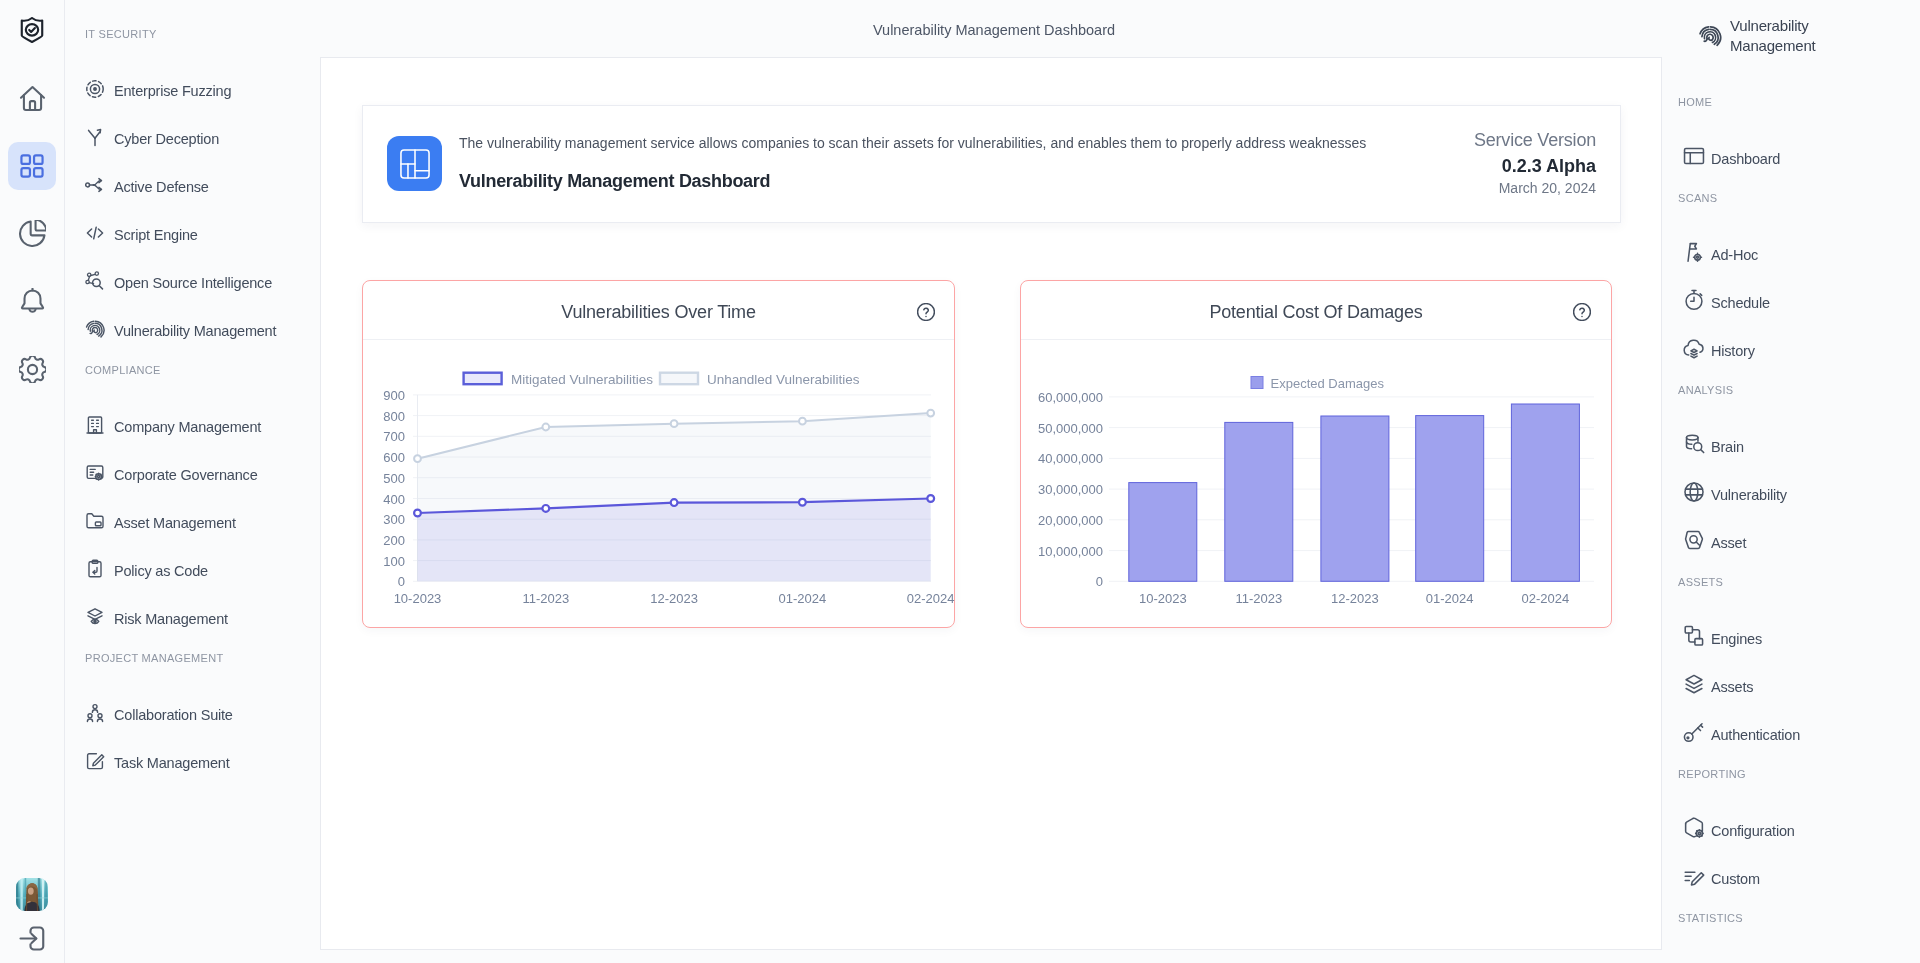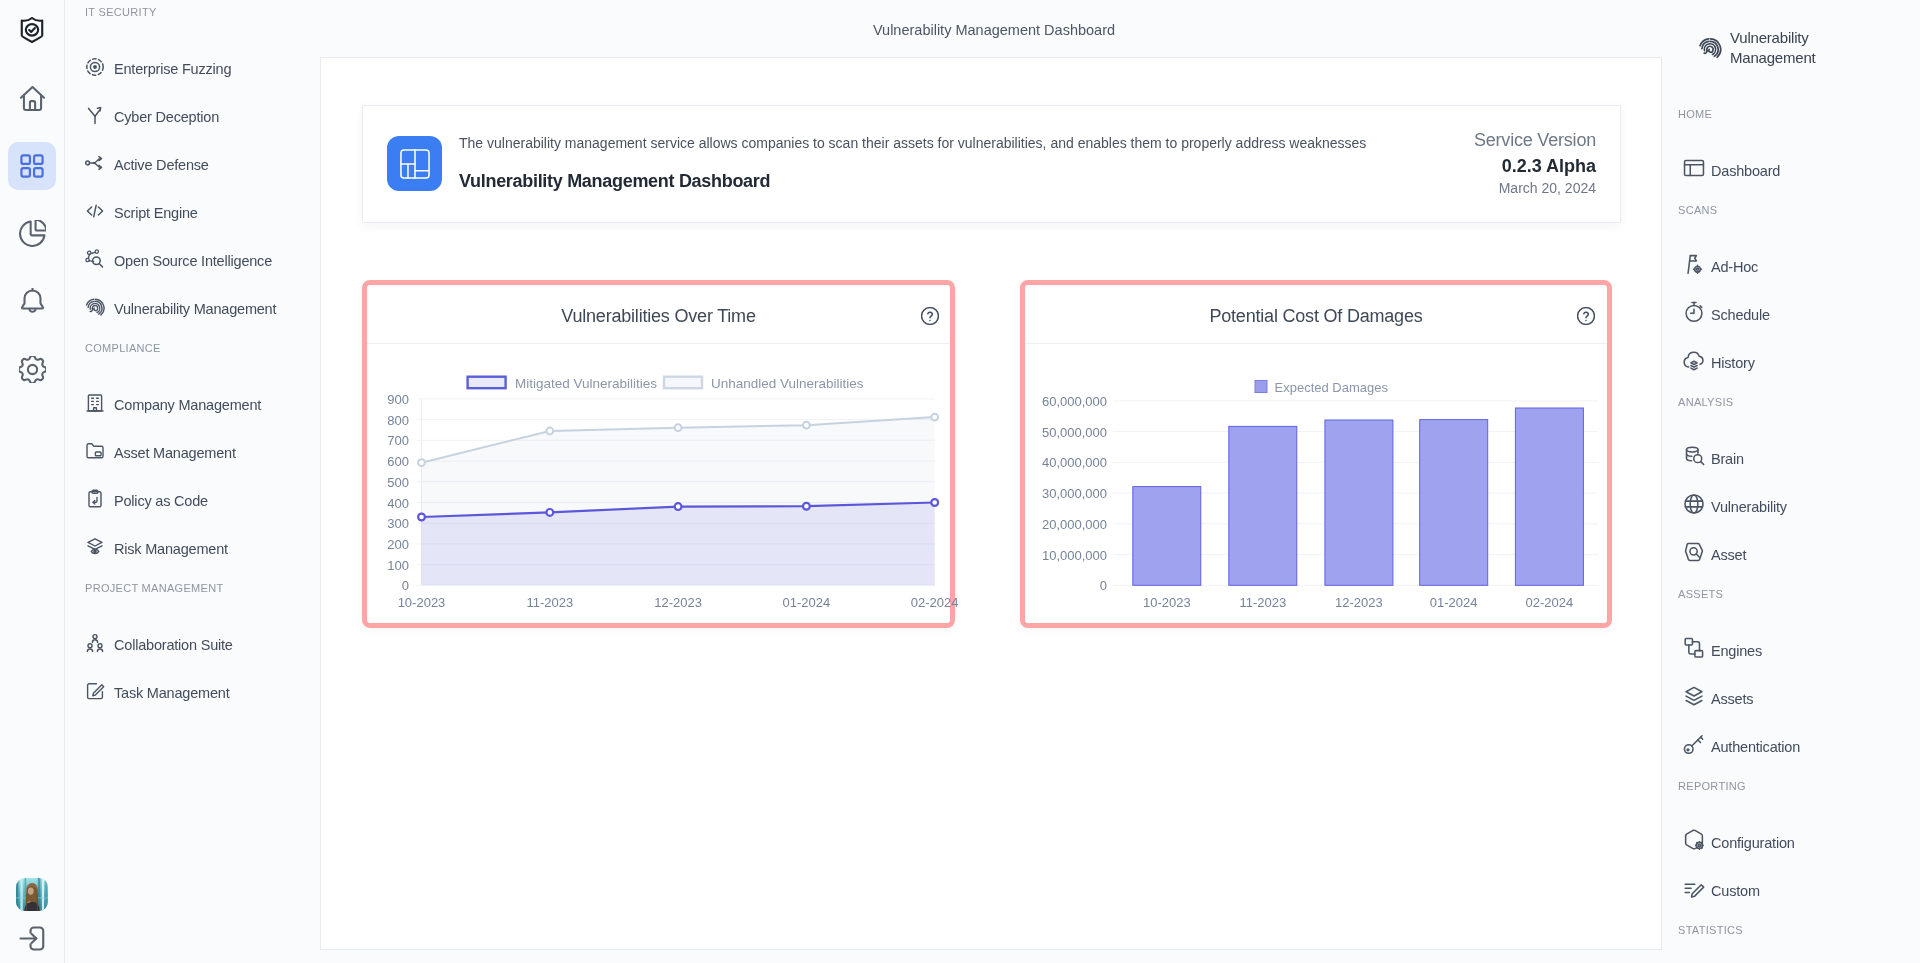--- a/index.html
+++ b/index.html
@@ -1,42 +1,42 @@
 <!DOCTYPE html>
 <html><head><meta charset="utf-8"><title>Vulnerability Management Dashboard</title><style>
 *{margin:0;padding:0;box-sizing:border-box}
 html,body{width:1920px;height:963px;overflow:hidden}
 body{position:relative;background:#fafbfc;font-family:"Liberation Sans",sans-serif;-webkit-font-smoothing:antialiased}
 .rail{position:absolute;left:0;top:0;width:65px;height:963px;border-right:1px solid #e9ebf0;background:#fafbfc}
 .rit{position:absolute;left:18.5px}
 .actbg{position:absolute;left:8px;top:142px;width:48px;height:48px;border-radius:10px;background:#d7e3fb}
 .snav{position:absolute;left:65px;top:0;width:255px;height:963px;background:#fafbfc}
 .sh{margin:21px 0 7px 20px;height:20px;line-height:20px;font-size:11px;color:#8e95a2;letter-spacing:.3px}
-.sh.f{margin-top:2px}
+.sh.f{margin-top:24px}
 .it{height:48px;display:flex;align-items:flex-end;padding-left:20px;color:#424c5c;font-size:14.5px;letter-spacing:-.2px}
 .it .ib{width:20px;height:20px;margin-right:9px;flex:none}
-.rnav{position:absolute;left:1663px;top:12px;width:257px;height:905px;background:#fafbfc}
+.rnav{position:absolute;left:1663px;top:0;width:257px;height:905px;background:#fafbfc}
 .rnav .sh{margin-left:15px}
 .rnav .sh.f{margin-top:21px}
 .rnav .it{}
 .rnav .it .ib{width:22px;height:22px;margin-right:6px}
 .brand{position:relative;height:70px}
 .brand .bi{position:absolute;left:35px;top:24px}
 .brand .bt{position:absolute;left:67px;top:16px;font-size:15px;letter-spacing:-.2px;line-height:20px;color:#3a4352}
 .ptitle{position:absolute;left:323px;top:22px;width:1342px;text-align:center;font-size:14.5px;color:#4d5666}
 .panel{position:absolute;left:320px;top:57px;width:1342px;height:893px;background:#fff;border:1px solid #e8eaef}
 .hero{position:absolute;left:41px;top:47px;width:1259px;height:118px;background:#fff;border:1px solid #eaecf2;border-radius:0;box-shadow:0 3px 10px rgba(30,40,70,.05)}
 .hicon{position:absolute;left:24px;top:30px;width:55px;height:55px;border-radius:12px;background:#3b7df2;display:flex;align-items:center;justify-content:center}
 .hdesc{position:absolute;left:96px;top:28px;font-size:14px;line-height:18px;color:#4a5260}
 .htitle{position:absolute;left:96px;top:64px;font-size:18px;line-height:22px;font-weight:bold;color:#222a35;letter-spacing:-.3px}
 .hver{position:absolute;right:24px;top:26px;text-align:right}
 .hver .l1{font-size:18px;line-height:17px;letter-spacing:-.2px;color:#6e7787}
 .hver .l2{font-size:18px;line-height:24px;font-weight:bold;color:#222a35;margin-top:5px}
 .hver .l3{font-size:14px;line-height:17px;color:#6e7787;margin-top:2px}
-.card{position:absolute;top:222px;background:#fff;border:5px solid #fca5a5;border-radius:8px;box-shadow:0 3px 10px rgba(30,40,70,.04)}
+.card{position:absolute;top:222px;background:#fff;border:1px solid #fca5a5;border-radius:8px;box-shadow:0 3px 10px rgba(30,40,70,.04)}
 .c1{left:41px;width:593px;height:348px}
 .c2{left:699px;width:592px;height:348px}
 .chead{position:absolute;left:0;top:0;right:0;height:59px;border-bottom:1px solid #eef0f4;text-align:center}
 .chead .t{display:inline-block;margin-top:19px;font-size:18px;line-height:24px;color:#3f4856;letter-spacing:-.2px}
 .chelp{position:absolute;top:22px;width:18px;height:18px}
 .c1 .chelp{left:554px}
 .c2 .chelp{left:552px}
 .csvg{position:absolute;left:0;top:59px}
 </style></head><body>
 <div class="rail">
@@ -206,20 +206,31 @@
     <div class="it"><span class="ib">
         <svg width="20" height="20" viewBox="2 2 20 20" style="display:block;">
           <g fill="none" stroke-linecap="round" stroke-linejoin="round" stroke="#4b5565" stroke-width="1.4">
             <rect x="5.4" y="4" width="13.2" height="16" rx="1"></rect>
             <path d="M4 20h16"></path>
             <path d="M8.6 7.2h1.8M13.6 7.2h1.8M8.6 10.4h1.8M13.6 10.4h1.8M8.6 13.6h1.8M13.6 13.6h1.8"></path>
             <path d="M10.6 20v-3.2h2.8V20"></path>
           </g>
         </svg>
       </span>Company Management</div>
+    <div class="it"><span class="ib">
+        <svg width="20" height="20" viewBox="2 2 20 20" style="display:block;">
+          <g fill="none" stroke-linecap="round" stroke-linejoin="round" stroke="#4b5565" stroke-width="1.4">
+            <rect x="4.2" y="5" width="15.6" height="12.4" rx="1.4"></rect>
+            <path d="M7.2 8.4h5M7.2 11.2h3.4M7.2 14h2.6"></path>
+            <circle cx="15.6" cy="15.6" r="2.9" fill="#fff"></circle>
+            <circle cx="15.6" cy="15.6" r="1.1"></circle>
+            <path d="M15.6 12.2v1M15.6 18v1M19 15.6h-1M13.2 15.6h-1M18 13.2l-.7.7M13.9 17.3l-.7.7M18 18l-.7-.7M13.9 13.9l-.7-.7"></path>
+          </g>
+        </svg>
+      </span>Corporate Governance</div>
     <div class="it"><span class="ib">
         <svg width="20" height="20" viewBox="2 2 20 20" style="display:block;">
           <g fill="none" stroke-linecap="round" stroke-linejoin="round" stroke="#4b5565" stroke-width="1.4">
             <path d="M20 17.2a1.6 1.6 0 0 1-1.6 1.6H5.6A1.6 1.6 0 0 1 4 17.2V6.4a1.6 1.6 0 0 1 1.6-1.6h3.2l2 2.4h7.6A1.6 1.6 0 0 1 20 8.8z"></path>
             <rect x="12.4" y="13" width="5.6" height="3.8" rx="0.8" fill="#fff"></rect>
           </g>
         </svg>
       </span>Asset Management</div>
     <div class="it"><span class="ib">
         <svg width="20" height="20" viewBox="2 2 20 20" style="display:block;">

